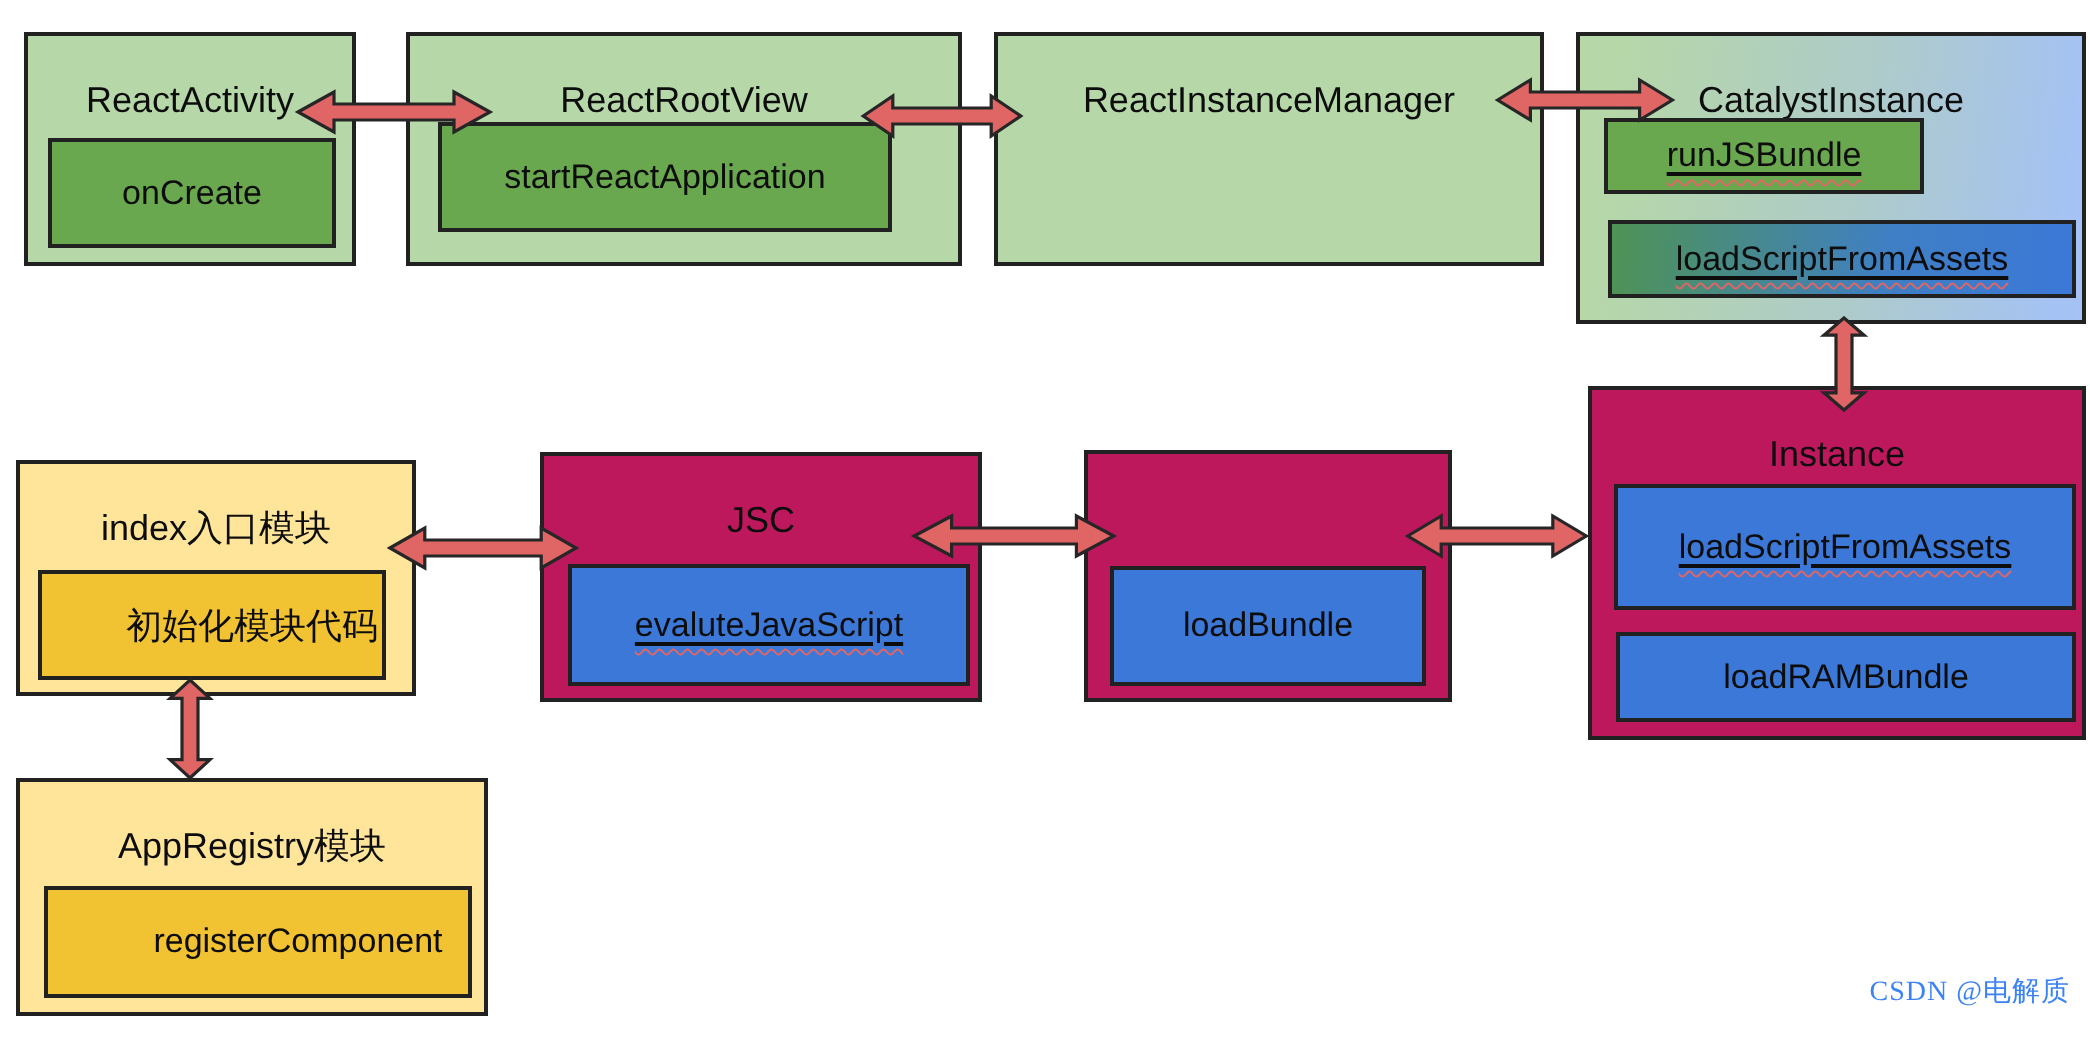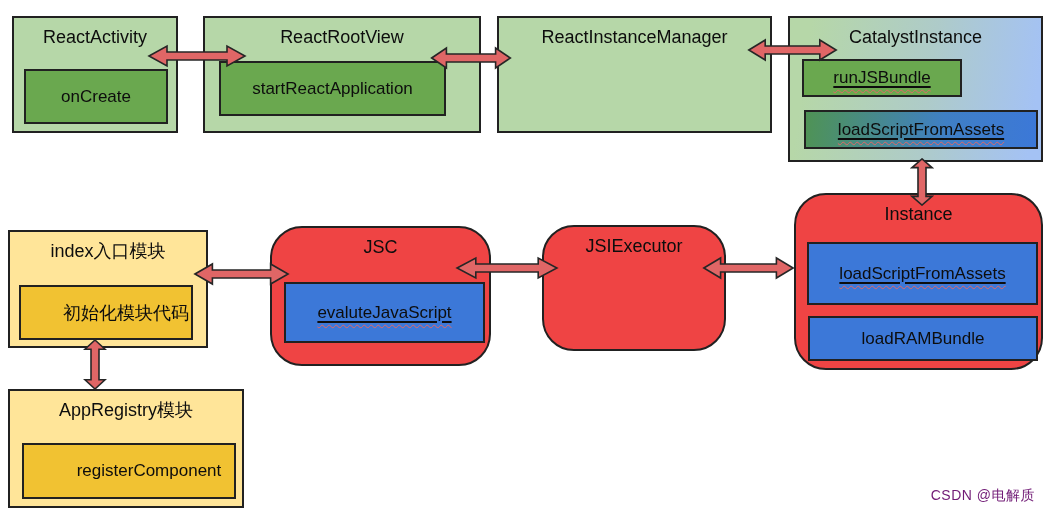--- a/index.html
+++ b/index.html
@@ -2,53 +2,53 @@
 <html><head>
 <meta charset="utf-8">
 <style>
   html,body{margin:0;padding:0;background:#ffffff;}
   .canvas{
     position:relative;width:1045px;height:522px;background:#ffffff;overflow:hidden;
     font-family:"Liberation Sans","DejaVu Sans",sans-serif;color:#111;
   }
   .node{position:absolute;border:2px solid #212121;box-sizing:border-box;}
   .node-title{
-    text-align:center;font-size:18px;line-height:1.2;margin-top:9px;
+    text-align:center;font-size:18px;line-height:1.2;margin-top:22px;
     white-space:nowrap;color:#0d0d0d;
   }
   .method{
     position:absolute;border:2px solid #212121;box-sizing:border-box;
     display:flex;align-items:center;justify-content:center;
     font-size:17px;white-space:nowrap;color:#0d0d0d;
   }
   
   .bg-green-light{background:#b6d7a8;}
   .bg-green-dark{background:#6aa84f;}
-  .bg-blue-light{background:#ef4444;border-radius:32px;}
+  .bg-blue-light{background:#be185d;}
   .bg-blue-dark{background:#3c78d8;}
   .bg-yellow-light{background:#ffe599;}
   .bg-yellow-dark{background:#f1c232;}
   .bg-fade-outer{background:linear-gradient(98deg,#b6d7a8 8%,#aecbc9 55%,#a4c2f4 95%);}
   .bg-fade-inner{background:linear-gradient(95deg,#4f9355 0%,#3f7fc4 60%,#3c78d8 100%);}
   
   .squiggle{
     text-decoration-line:underline;text-decoration-style:wavy;
     text-decoration-color:#e06666;text-decoration-thickness:1px;
     text-underline-offset:6px;
   }
   .und{
     text-decoration-line:underline;text-decoration-style:solid;
     text-decoration-color:#0d0d0d;text-decoration-thickness:1.5px;
     text-underline-offset:3px;
   }
   .arrow{position:absolute;z-index:5;}
   .arrow path{fill:#e06666;stroke:#262626;stroke-width:1.6;}
   .watermark{
-    position:absolute;right:10px;top:487px;font-size:14px;color:#701a75;
-    letter-spacing:0.5px;white-space:nowrap;
+    position:absolute;right:10px;top:487px;font-size:14px;color:#3b82f6;
+    letter-spacing:0.5px;white-space:nowrap;font-family:Liberation Serif, serif;
   }
 </style>
 </head>
 <body>
 
 <div class="canvas">
 
   <div class="node bg-green-light" style="left:12px;top:16px;width:166px;height:117px;">
     <div class="node-title">ReactActivity</div>
     <div class="method bg-green-dark" style="left:10px;top:51px;width:144px;height:55px;">
@@ -77,29 +77,31 @@
     </div>
   </div>
 
   <div class="node bg-yellow-light" style="left:8px;top:230px;width:200px;height:118px;">
     <div class="node-title">index入口模块</div>
     <div class="method bg-yellow-dark" style="left:9px;top:53px;width:174px;height:55px;font-size:18px;padding-left:40px;">
       <span>初始化模块代码</span>
     </div>
   </div>
 
-  <div class="node bg-blue-light" style="left:270px;top:226px;width:221px;height:140px;">
+  <div class="node bg-blue-light" style="left:270px;top:226px;width:221px;height:125px;">
     <div class="node-title">JSC</div>
     <div class="method bg-blue-dark" style="left:12px;top:54px;width:201px;height:61px;">
       <span class="squiggle"><span class="und">evaluteJavaScript</span></span>
     </div>
   </div>
 
   <div class="node bg-blue-light" style="left:542px;top:225px;width:184px;height:126px;">
-    <div class="node-title">JSIExecutor</div>
+    <div class="method bg-blue-dark" style="left:11px;top:56px;width:158px;height:60px;">
+      <span>loadBundle</span>
+    </div>
   </div>
 
   <div class="node bg-blue-light" style="left:794px;top:193px;width:249px;height:177px;">
     <div class="node-title">Instance</div>
     <div class="method bg-blue-dark" style="left:11px;top:47px;width:231px;height:63px;">
       <span class="squiggle"><span class="und">loadScriptFromAssets</span></span>
     </div>
     <div class="method bg-blue-dark" style="left:12px;top:121px;width:230px;height:45px;">
       <span>loadRAMBundle</span>
     </div>

